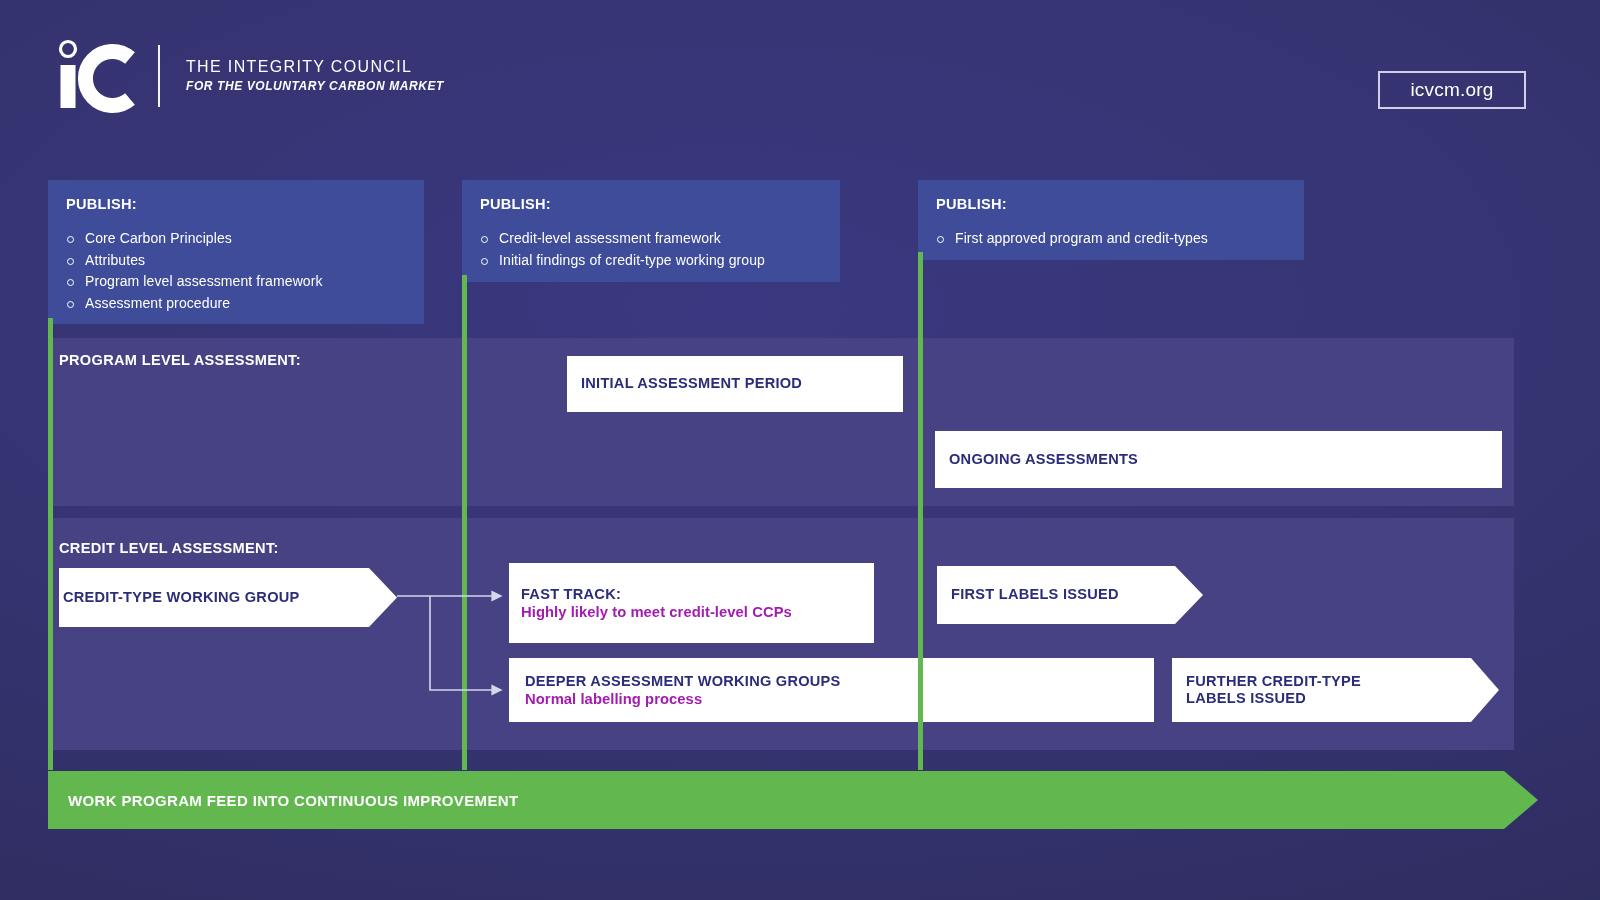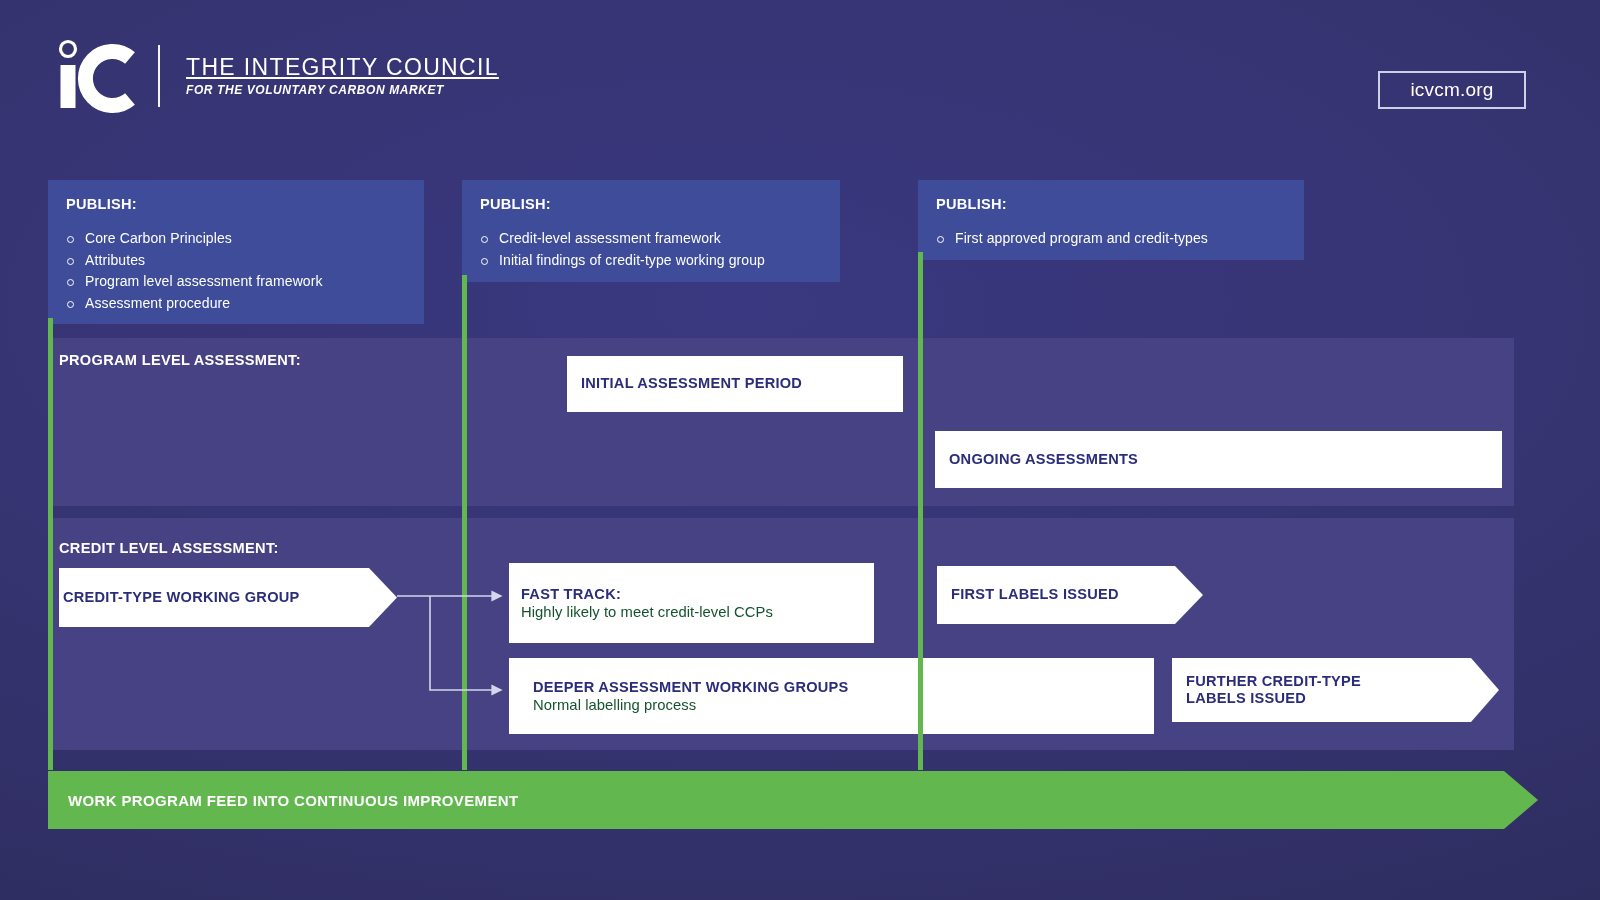--- a/index.html
+++ b/index.html
@@ -46,26 +46,25 @@
 
   #logo-divider {
     width: 2px;
     height: 62px;
     background: #ffffff;
     margin: 0 26px 0 14px;
     opacity: .95;
   }
   #logo-text { color: #fff; }
   #logo-title {
-    font-size: 23px;
+    font-size: 16px;
     letter-spacing: 1.35px;
     font-weight: 400;
     line-height: 1.05;
     white-space: nowrap;
-    text-decoration: underline;
   }
   #logo-sub {
     font-size: 12px;
     letter-spacing: .58px;
     font-weight: 700;
     margin-top: 3px;
     white-space: nowrap;
     font-style: italic;
   }
 
@@ -164,38 +163,38 @@
   }
   .wbox .t1 {
     font-size: 14.6px;
     font-weight: 700;
     letter-spacing: .25px;
     line-height: 17.5px;
     white-space: pre-line;
   }
   .wbox .t2 {
     font-size: 14.8px;
-    font-weight: 400;
+    font-weight: 700;
     letter-spacing: .05px;
-    color: #14532d;
+    color: #a21caf;
   }
 
   #box-initial  { left: 567px;  top: 356px; width: 336px; height: 56px; padding-left: 14px; }
   #box-ongoing  { left: 935px;  top: 431px; width: 567px; height: 57px; padding-left: 14px; }
 
   
   .wbox.arrow {
     clip-path: polygon(0 0, calc(100% - 28px) 0, 100% 50%, calc(100% - 28px) 100%, 0 100%);
   }
   #box-ctwg    { left: 59px;  top: 568px; width: 338px; height: 59px; padding-left: 4px; }
   #box-first   { left: 937px; top: 566px; width: 266px; height: 58px; padding-left: 14px; }
   #box-further { left: 1172px;top: 658px; width: 327px; height: 64px; padding-left: 14px; }
 
   #box-fast    { left: 509px; top: 563px; width: 365px; height: 80px; padding-left: 12px; }
-  #box-deeper  { left: 509px; top: 658px; width: 645px; height: 76px; padding-left: 24px; }
+  #box-deeper  { left: 509px; top: 658px; width: 645px; height: 64px; padding-left: 16px; }
 
   
   #connectors {
     position: absolute;
     left: 0; top: 0;
     width: 1600px; height: 900px;
     z-index: 6;
     pointer-events: none;
   }
 

